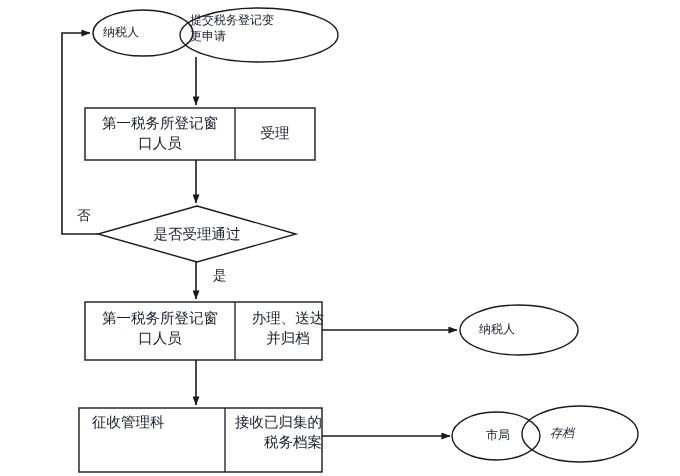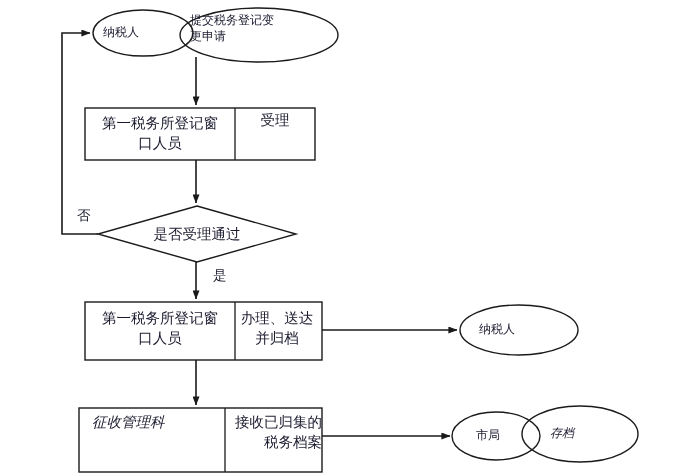--- a/index.html
+++ b/index.html
@@ -97,36 +97,36 @@
 </svg>
 
 <div class="node-label ellipse-label" style="left:103px; top:24px; width:80px;">纳税人</div>
 
 <div class="node-label ellipse-label" style="left:190px; top:12px; width:140px;">提交税务登记变
 更申请</div>
 
 <div class="node-label cell-label" style="left:90px; top:114px; width:140px;">第一税务所登记窗
 口人员</div>
 
-<div class="node-label cell-label" style="left:240px; top:111px; width:70px;">受理</div>
+<div class="node-label cell-label" style="left:240px; top:124px; width:70px;">受理</div>
 
 <div class="node-label diamond-label" style="left:137px; top:225px; width:120px;">是否受理通过</div>
 
 <div class="node-label cell-label" style="left:90px; top:309px; width:140px;">第一税务所登记窗
 口人员</div>
 
-<div class="node-label cell-label" style="left:236px; top:309px; width:82px;">办理、送达
+<div class="node-label cell-label" style="left:247px; top:309px; width:82px;">办理、送达
 并归档</div>
 
 <div class="node-label ellipse-label" style="left:479px; top:321px; width:80px;">纳税人</div>
 
-<div class="node-label cell-label-left" style="left:92px; top:413px; width:130px;font-style:italic;">征收管理科</div>
+<div class="node-label cell-label-left" style="left:92px; top:413px; width:130px;">征收管理科</div>
 
 <div class="node-label cell-label" style="left:228px; top:413px; width:94px;text-align:right;">接收已归集的
 税务档案</div>
 
-<div class="node-label ellipse-label" style="left:476px; top:427px; width:60px;">市局</div>
+<div class="node-label ellipse-label" style="left:486px; top:427px; width:60px;">市局</div>
 
 <div class="node-label ellipse-label" style="left:550px; top:425px; width:60px;font-style:italic;">存档</div>
 
 <div class="edge-label" style="left:77px; top:207px;">否</div>
 
 <div class="edge-label" style="left:213px; top:267px;">是</div>
 
 </body></html>

